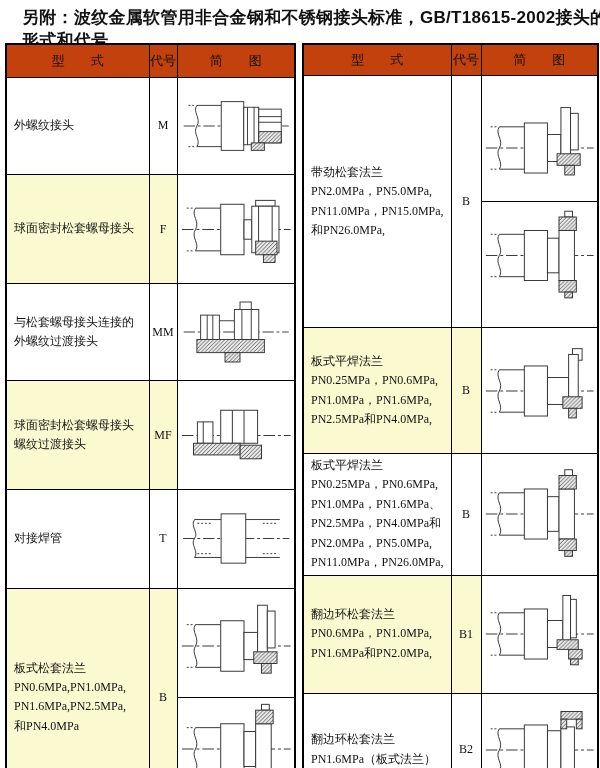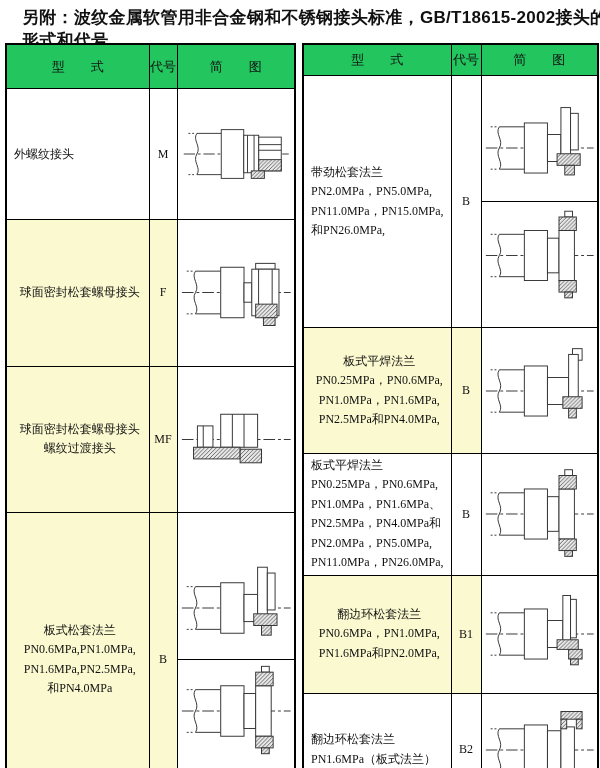--- a/index.html
+++ b/index.html
@@ -4,25 +4,25 @@
 <style>
   html,body{margin:0;padding:0;background:#ffffff;}
   .page{position:relative;width:600px;height:768px;background:#fff;overflow:hidden;
         font-family:"Liberation Serif","DejaVu Serif",serif;color:#111;}
   .title{position:absolute;left:22px;top:6px;width:586px;
          font-family:"Liberation Sans","DejaVu Sans",sans-serif;
          font-weight:bold;font-size:17px;letter-spacing:0.3px;}
   .tables{position:absolute;left:5px;top:43px;display:flex;gap:6px;}
   table{border-collapse:collapse;table-layout:fixed;border:2px solid #000;}
   td,th{border:1px solid #000;padding:0;overflow:hidden;}
-  th{background:#22c55e;font-weight:normal;font-size:13px;height:30px;text-align:center;}
+  th{background:#c2410c;font-weight:normal;font-size:13px;height:30px;text-align:center;}
   .type-cell{font-size:12px;line-height:1.62;padding:2px 3px 2px 7px;
              white-space:pre-line;vertical-align:middle;text-align:left;}
   .code-cell{text-align:center;vertical-align:middle;font-size:12px;}
-  .yellow{background:#fbf9cf;text-align:center;}
+  .yellow{background:#fbf9cf;}
   .diag-cell{vertical-align:middle;padding:0;background:#fff;}
   .dwrap{width:100%;box-sizing:border-box;}
   .split .dwrap.first{border-bottom:1px solid #000;}
   .diag{display:block;width:100%;height:100%;}
   
   .lt .r1{height:92px}.lt .r2{height:103px}.lt .r3{height:92px}
   .lt .r4{height:103px}.lt .r5{height:93px}.lt .r6{height:207px}
   .rt .r1{height:252px}.rt .r2{height:126px}.rt .r3{height:116px}
   .rt .r4{height:118px}.rt .r5{height:114px}
   
@@ -103,35 +103,78 @@
                   <rect x="80" y="18" width="20" height="6" fill="#fff" stroke="#333" stroke-width="1"></rect>
                   <rect x="76" y="24" width="28" height="48" fill="#fff" stroke="#333" stroke-width="1"></rect>
                   <line x1="83" y1="24" x2="83" y2="72" stroke="#333" stroke-width="1"></line>
                   <line x1="97" y1="24" x2="97" y2="72" stroke="#333" stroke-width="1"></line>
                   <rect x="80" y="60" width="22" height="14" fill="url(#hatch)" stroke="#333" stroke-width="1"></rect>
                   <rect x="88" y="74" width="12" height="8" fill="url(#hatch)" stroke="#333" stroke-width="1"></rect>
                 </svg>
               </div>
             </td>
       </tr>
+      <tr class="r3">
+        <td class="type-cell">与松套螺母接头连接的
+外螺纹过渡接头</td>
+        <td class="code-cell">MM</td>
+        <td class="diag-cell">
+              <div class="dwrap hL3">
+                <svg class="diag" viewBox="0 0 120 96" preserveAspectRatio="xMidYMid meet">
+                  <line x1="4" y1="48" x2="116" y2="48" stroke="#333" stroke-width="1" stroke-dasharray="12 3 3 3"></line>
+                  <rect x="22" y="30" width="20" height="26" fill="#fff" stroke="#333" stroke-width="1"></rect>
+                  <line x1="29" y1="30" x2="29" y2="56" stroke="#333" stroke-width="1"></line>
+                  <line x1="35" y1="30" x2="35" y2="56" stroke="#333" stroke-width="1"></line>
+                  <line x1="42" y1="36" x2="58" y2="36" stroke="#333" stroke-width="1"></line>
+                  <rect x="64" y="16" width="12" height="10" fill="#fff" stroke="#333" stroke-width="1"></rect>
+                  <rect x="58" y="24" width="26" height="32" fill="#fff" stroke="#333" stroke-width="1"></rect>
+                  <line x1="66" y1="24" x2="66" y2="56" stroke="#333" stroke-width="1"></line>
+                  <line x1="76" y1="24" x2="76" y2="56" stroke="#333" stroke-width="1"></line>
+                  <rect x="18" y="56" width="72" height="14" fill="url(#hatch)" stroke="#333" stroke-width="1"></rect>
+                  <rect x="48" y="70" width="16" height="10" fill="url(#hatch)" stroke="#333" stroke-width="1"></rect>
+                </svg>
+              </div>
+            </td>
+      </tr>
       <tr class="r4">
         <td class="type-cell yellow">球面密封松套螺母接头
 螺纹过渡接头</td>
         <td class="code-cell yellow">MF</td>
         <td class="diag-cell">
               <div class="dwrap hL4">
                 <svg class="diag" viewBox="0 0 120 96" preserveAspectRatio="xMidYMid meet">
                   <line x1="4" y1="48" x2="116" y2="48" stroke="#333" stroke-width="1" stroke-dasharray="12 3 3 3"></line>
                   <rect x="20" y="34" width="16" height="22" fill="#fff" stroke="#333" stroke-width="1"></rect>
                   <line x1="26" y1="34" x2="26" y2="56" stroke="#333" stroke-width="1"></line>
                   <rect x="44" y="22" width="38" height="34" fill="#fff" stroke="#333" stroke-width="1"></rect>
                   <line x1="56" y1="22" x2="56" y2="56" stroke="#333" stroke-width="1"></line>
                   <line x1="68" y1="22" x2="68" y2="56" stroke="#333" stroke-width="1"></line>
                   <rect x="16" y="56" width="48" height="12" fill="url(#hatch)" stroke="#333" stroke-width="1"></rect>
                   <rect x="64" y="58" width="22" height="14" fill="url(#hatch)" stroke="#333" stroke-width="1"></rect>
+                </svg>
+              </div>
+            </td>
+      </tr>
+      <tr class="r5">
+        <td class="type-cell">对接焊管</td>
+        <td class="code-cell">T</td>
+        <td class="diag-cell">
+              <div class="dwrap hL5">
+                <svg class="diag" viewBox="0 0 120 96" preserveAspectRatio="xMidYMid meet">
+                  <line x1="4" y1="48" x2="116" y2="48" stroke="#333" stroke-width="1" stroke-dasharray="12 3 3 3"></line>
+                  <line x1="16" y1="28" x2="44" y2="28" stroke="#333" stroke-width="1"></line>
+                  <line x1="16" y1="68" x2="44" y2="68" stroke="#333" stroke-width="1"></line>
+                  <path d="M16,28 C11,35 21,42 16,48 C11,54 21,62 16,68" fill="none" stroke="#333" stroke-width="1"></path>
+                  <line x1="19" y1="32" x2="33" y2="32" stroke="#333" stroke-width="1" stroke-dasharray="2 2"></line>
+                  <line x1="19" y1="64" x2="33" y2="64" stroke="#333" stroke-width="1" stroke-dasharray="2 2"></line>
+                  <rect x="44" y="22" width="26" height="52" fill="#fff" stroke="#333" stroke-width="1"></rect>
+                  <line x1="70" y1="28" x2="106" y2="28" stroke="#333" stroke-width="1"></line>
+                  <line x1="70" y1="68" x2="106" y2="68" stroke="#333" stroke-width="1"></line>
+                  <line x1="88" y1="32" x2="104" y2="32" stroke="#333" stroke-width="1" stroke-dasharray="2 2"></line>
+                  <line x1="88" y1="64" x2="104" y2="64" stroke="#333" stroke-width="1" stroke-dasharray="2 2"></line>
                 </svg>
               </div>
             </td>
       </tr>
       <tr class="r6">
         <td class="type-cell yellow">板式松套法兰
 PN0.6MPa,PN1.0MPa,
 PN1.6MPa,PN2.5MPa,
 和PN4.0MPa</td>
         <td class="code-cell yellow">B</td>

